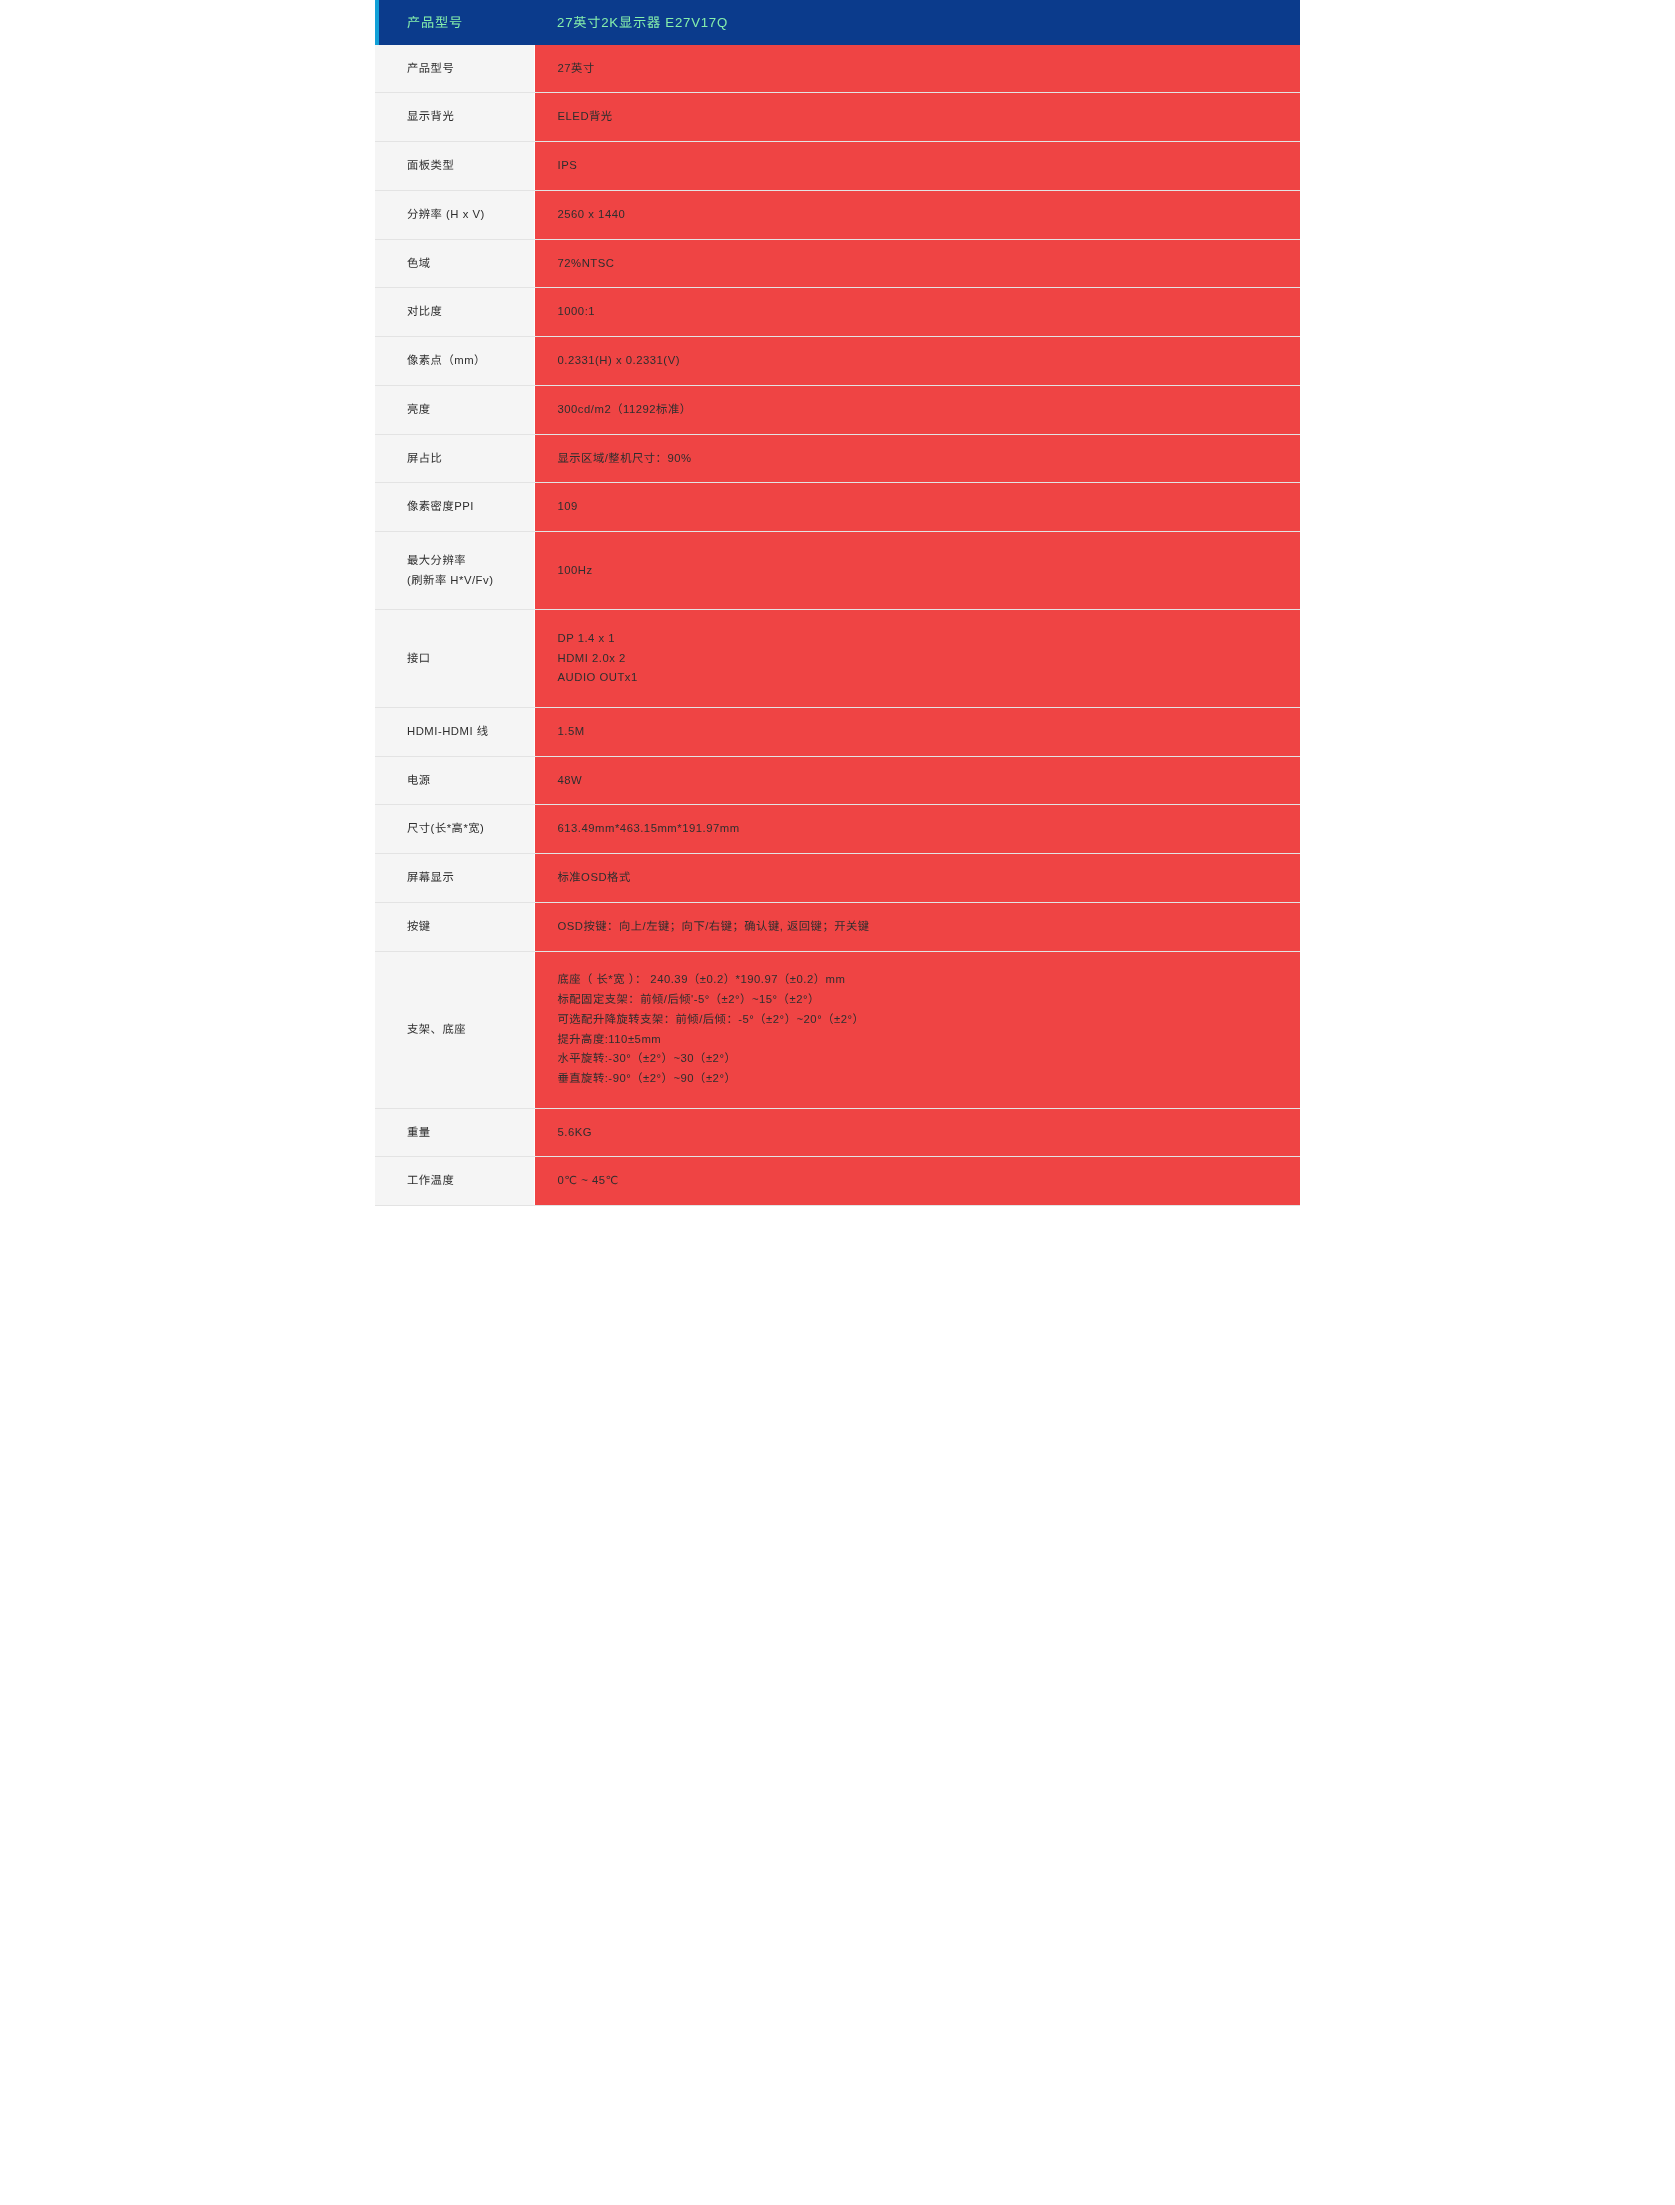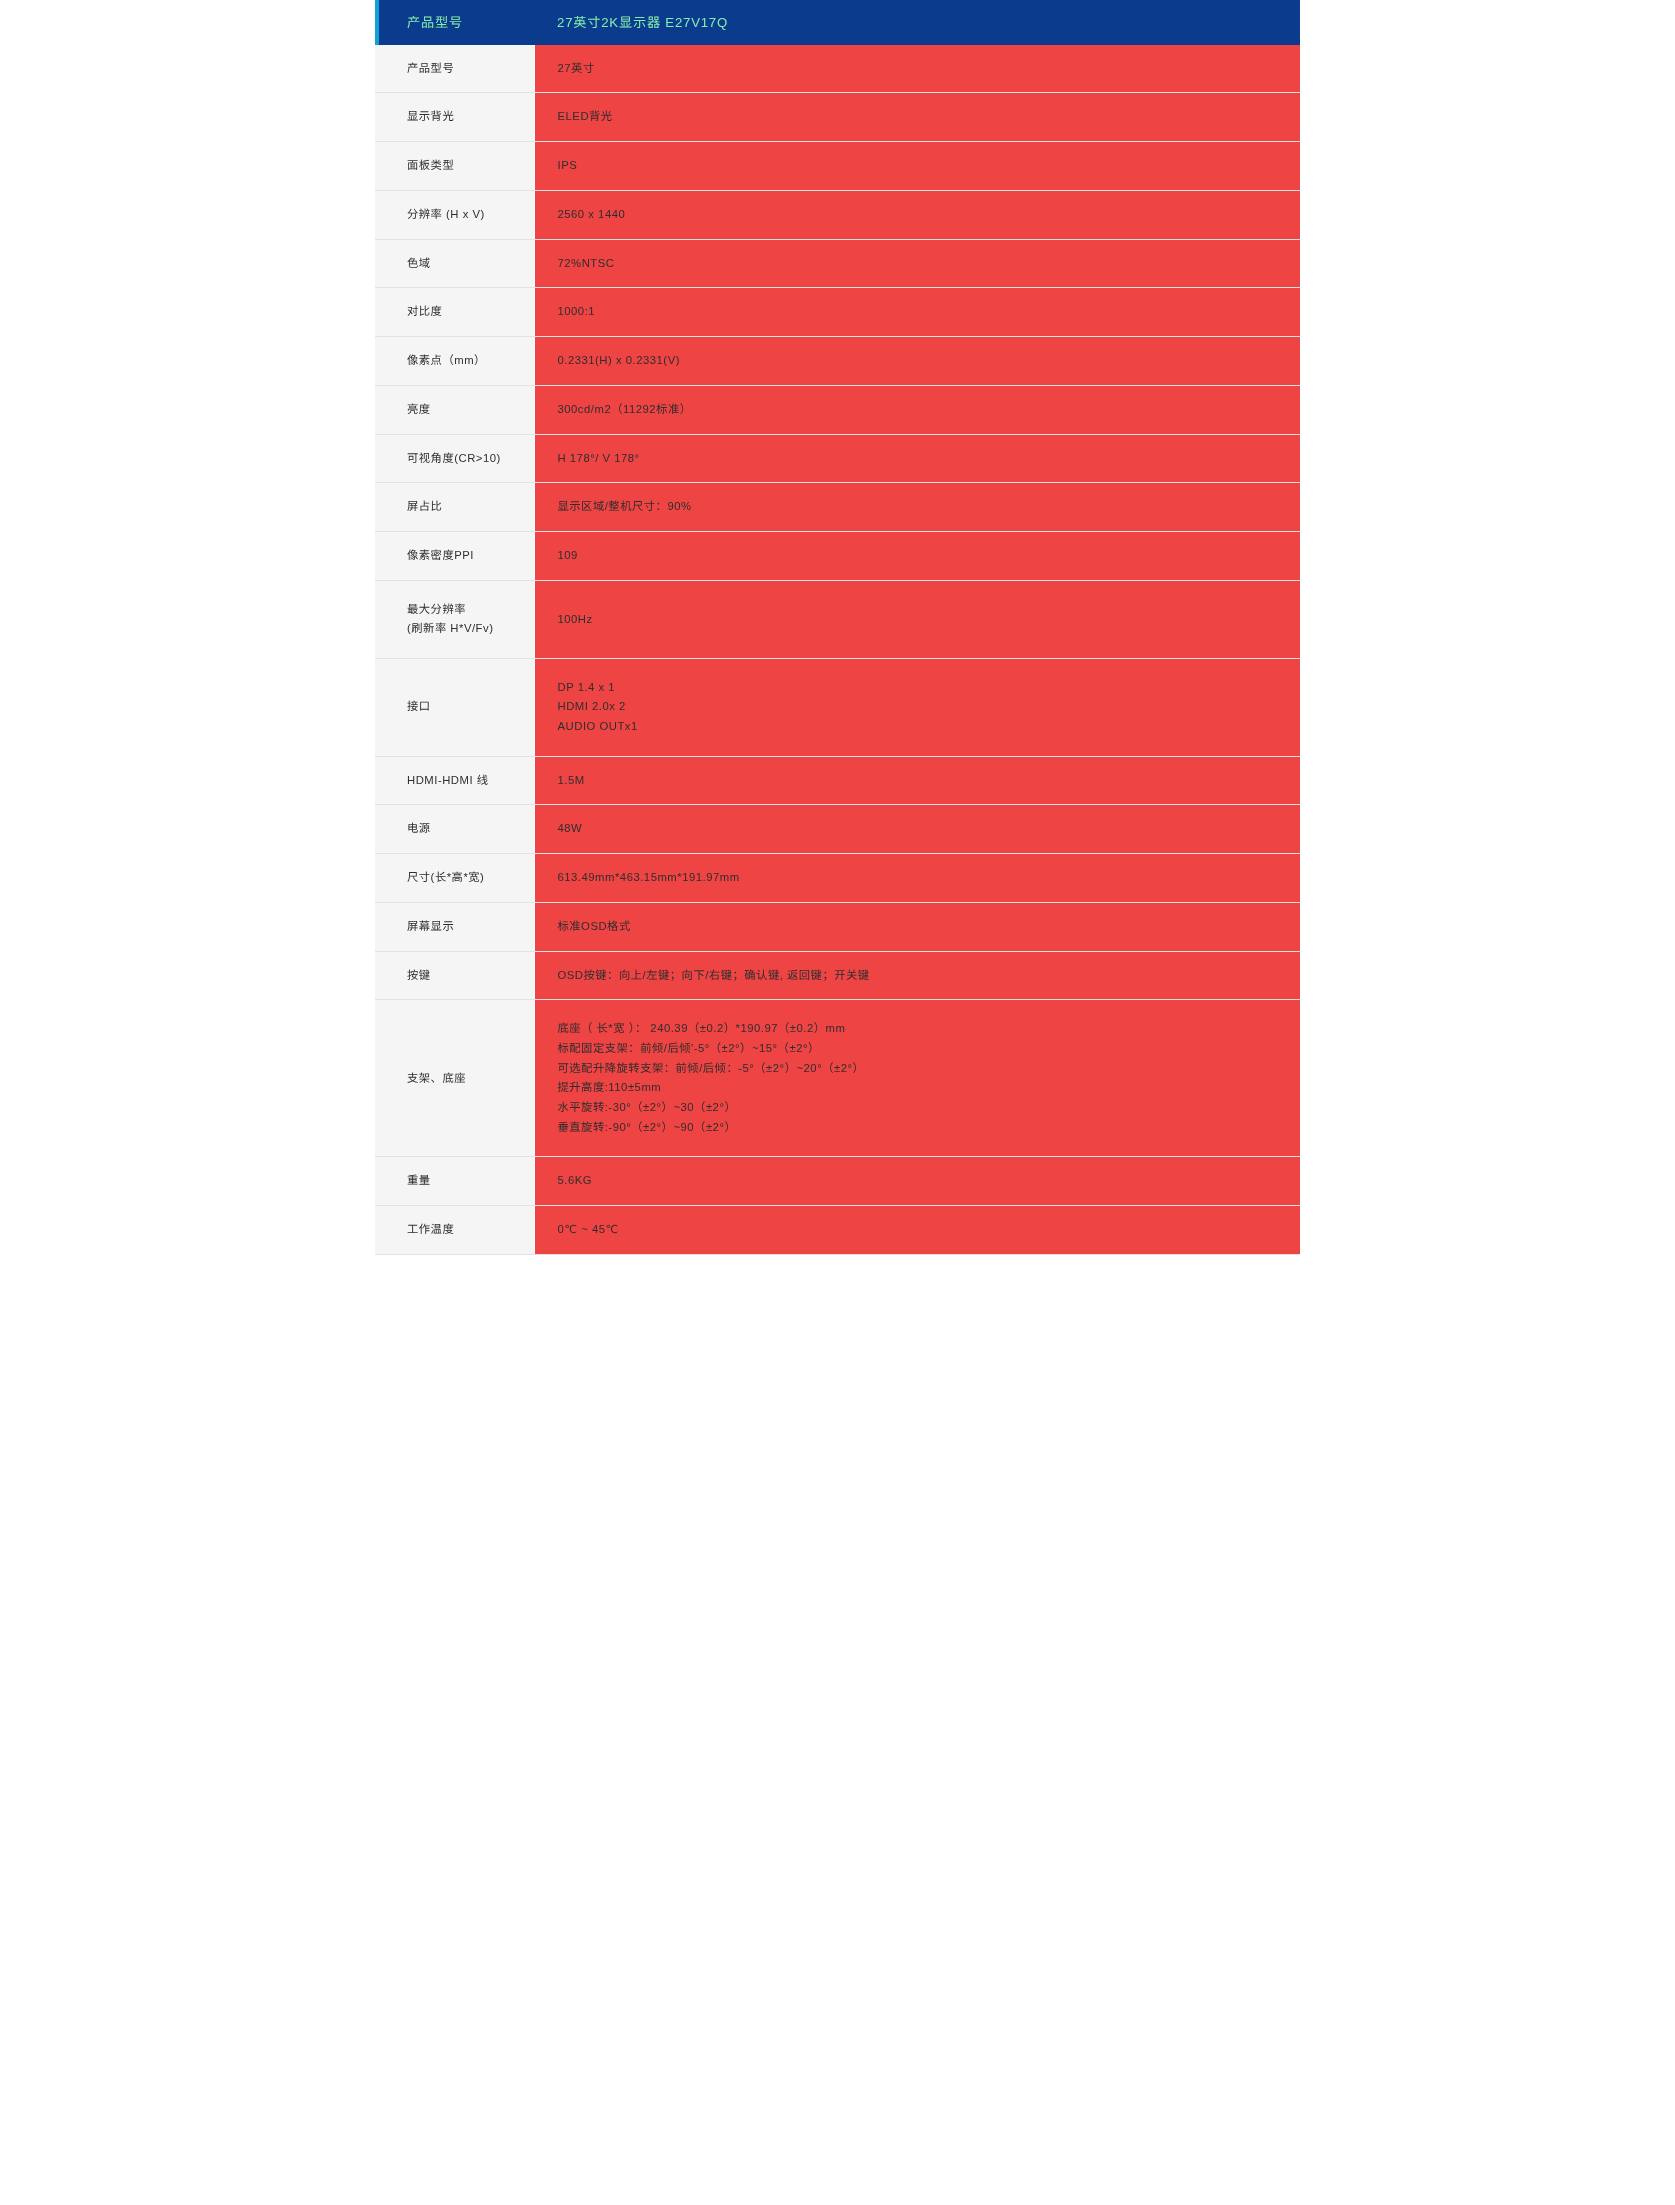--- a/index.html
+++ b/index.html
@@ -133,24 +133,20 @@
         </tr>
         <tr class="spec-row">
           <td class="cell-label">像素点（mm）</td>
           <td class="cell-value">0.2331(H) x 0.2331(V)</td>
         </tr>
         <tr class="spec-row">
           <td class="cell-label">亮度</td>
           <td class="cell-value">300cd/m2（11292标准）</td>
         </tr>
         <tr class="spec-row">
-          <td class="cell-label">可视角度(CR&gt;10)</td>
-          <td class="cell-value">H 178°/ V 178°</td>
-        </tr>
-        <tr class="spec-row">
           <td class="cell-label">屏占比</td>
           <td class="cell-value">显示区域/整机尺寸：90%</td>
         </tr>
         <tr class="spec-row">
           <td class="cell-label">像素密度PPI</td>
           <td class="cell-value">109</td>
         </tr>
         <tr class="spec-row tall">
           <td class="cell-label label-multiline">最大分辨率
 (刷新率 H*V/Fv)</td>

